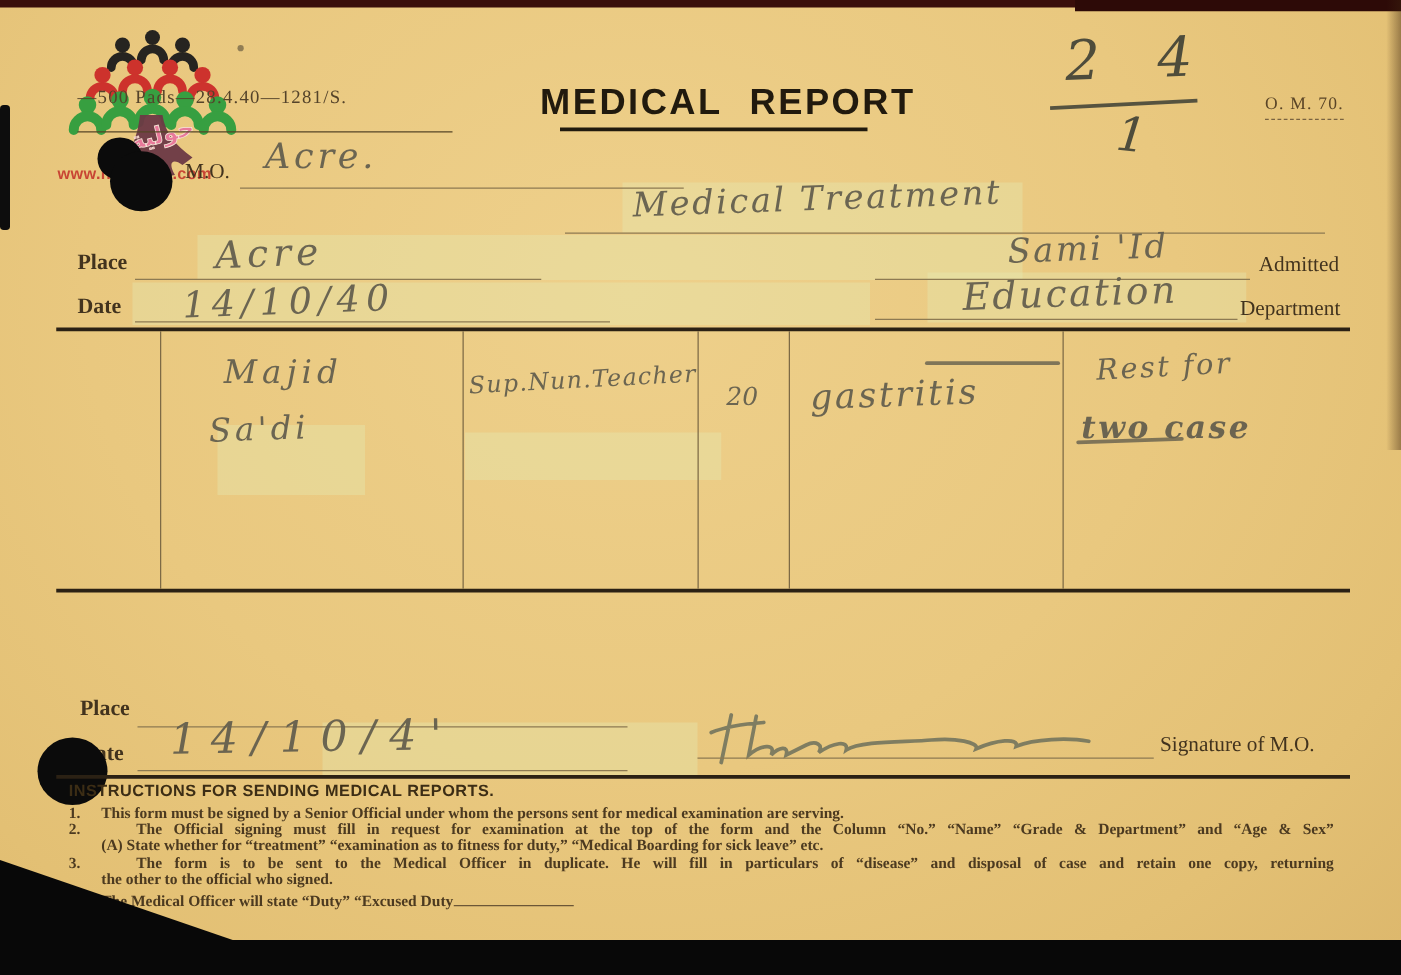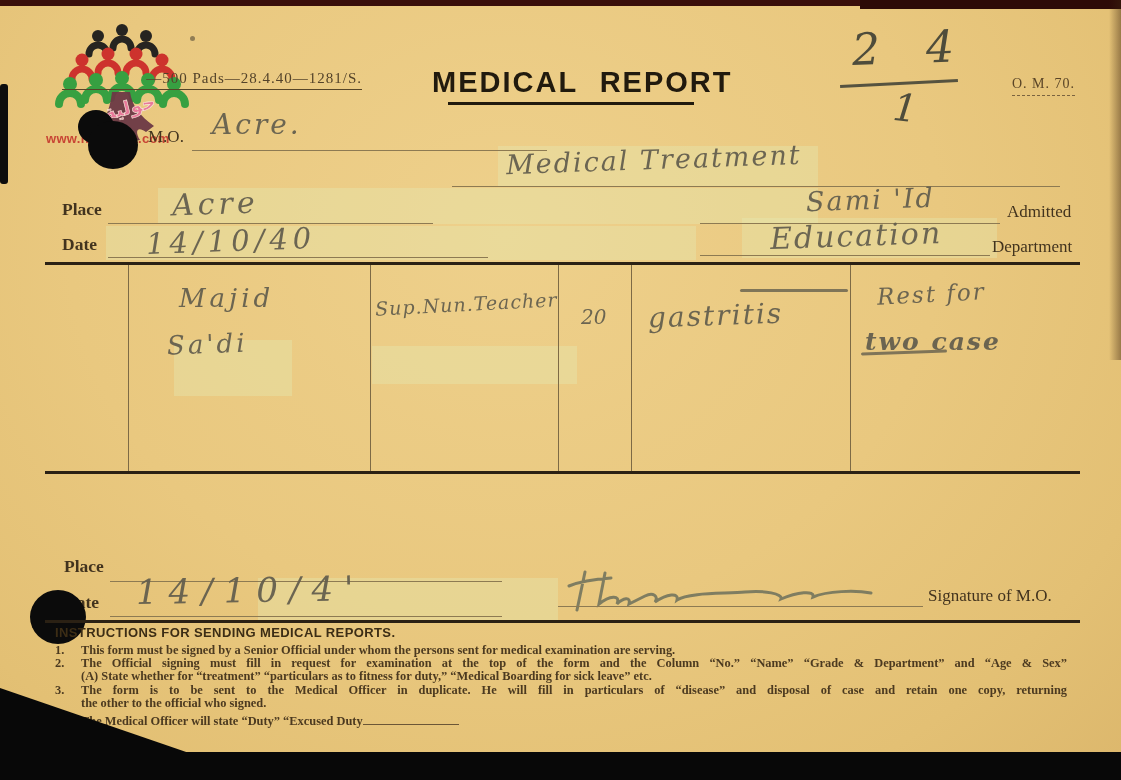--- a/index.html
+++ b/index.html
@@ -48,21 +48,21 @@
   .thead .col { display:flex; align-items:center; justify-content:center;
                 text-align:center; font-size:15px; color:#42331e; line-height:1.2; padding:0 8px; }
 
   
   .instr { position:absolute; left:55px; top:625px; width:1012px; color:#4c3a20; }
   .instr-heading { font-family:"Liberation Sans", sans-serif;
                    font-weight:700; font-size:13px; letter-spacing:.4px; color:#3c2d15; margin-bottom:4px; }
   .iline { display:flex; font-size:12.4px; line-height:13.2px; font-weight:600; }
   .inum  { width:26px; flex:none; }
   .itext { flex:1; }
-  .fullj { text-align:justify; text-align-last:justify; }
+  .fullj { text-align:justify; text-align-last:justify;margin-left:28px; }
   .noteline { display:flex; font-size:12.4px; line-height:14px; font-weight:600; margin-top:4px; }
   .blank { display:inline-block; width:96px; border-bottom:1px solid #6b5637; height:11px; }
 
   .url-text { font-family:"Liberation Sans", sans-serif; font-weight:700; font-size:13px;
               color:#c63a2e; letter-spacing:.3px; opacity:.92; }
 </style>
 </head>
 <body>
 
 <div class="paper">
@@ -113,21 +113,21 @@
     </g>
 
     <path d="M66,70 C64,88 58,104 42,118 L50,120 C58,112 62,110 60,118 L58,120 L72,120 C70,112 74,108 78,114 L82,120 L94,118 C88,108 92,104 100,110 L108,104 C94,94 86,84 84,70 Z" fill="#6b3944" opacity="0.95"></path>
     <text x="60" y="98" font-size="19" fill="#e8799a" stroke="#f7e6d8" stroke-width="0.6" transform="rotate(-14 60 98)" font-family="DejaVu Sans, sans-serif" font-weight="bold">حولية</text>
   </svg>
   <div class="abs url-text" style="left:46px;top:131px;">www.howliyya.com</div>
 
   <div class="hole" style="left:78px;top:110px;width:36px;height:34px;"></div>
   <div class="hole" style="left:88px;top:121px;width:50px;height:48px;"></div>
 
-  <div class="abs printed" style="left:62px;top:70px;width:300px;text-align:right;font-size:15px;letter-spacing:1px;border-bottom:1.5px solid #564527;padding-bottom:2px;color:#54432a;">—500 Pads—28.4.40—1281/S.</div>
+  <div class="abs printed" style="left:62px;top:70px;width:300px;text-align:left;font-size:15px;letter-spacing:1px;border-bottom:1.5px solid #564527;padding-bottom:18px;color:#54432a;">—500 Pads—28.4.40—1281/S.</div>
 
   <div class="abs title" style="left:432px;top:66px;width:280px;">MEDICAL REPORT</div>
   <div class="thick" style="left:448px;top:102px;width:246px;background:#211a0e;"></div>
 
   <div class="abs hw" style="left:852px;top:22px;font-size:44px;letter-spacing:16px;color:rgba(70,70,56,.95);transform:rotate(-2deg);">2 4</div>
   <div class="abs" style="left:840px;top:82px;width:118px;height:3px;background:rgba(70,70,56,.9);transform:rotate(-3deg);"></div>
   <div class="abs hw" style="left:893px;top:86px;font-size:38px;color:rgba(70,70,56,.95);transform:rotate(6deg);">1</div>
 
   <div class="abs" style="left:1012px;top:76px;font-size:14px;letter-spacing:1px;color:#5a4527;border-bottom:1px dashed #7a6340;padding-bottom:3px;">O. M. 70.</div>
 
@@ -205,21 +205,21 @@
       <div class="inum">1.</div>
       <div class="itext">This form must be signed by a Senior Official under whom the persons sent for medical examination are serving.</div>
     </div>
 
     <div class="iline">
       <div class="inum">2.</div>
       <div class="itext fullj">The Official signing must fill in request for examination at the top of the form and the Column “No.” “Name” “Grade &amp; Department” and “Age &amp; Sex”</div>
     </div>
     <div class="iline">
       <div class="inum"></div>
-      <div class="itext">(A) State whether for “treatment” “particulars as to fitness for duty,” “Medical Boarding for sick leave” etc.</div>
+      <div class="itext">(A) State whether for “treatment” “examination as to fitness for duty,” “Medical Boarding for sick leave” etc.</div>
     </div>
 
     <div class="iline">
       <div class="inum">3.</div>
       <div class="itext fullj">The form is to be sent to the Medical Officer in duplicate.  He will fill in particulars of “disease” and disposal of case and retain one copy, returning</div>
     </div>
     <div class="iline">
       <div class="inum"></div>
       <div class="itext">the other to the official who signed.</div>
     </div>

